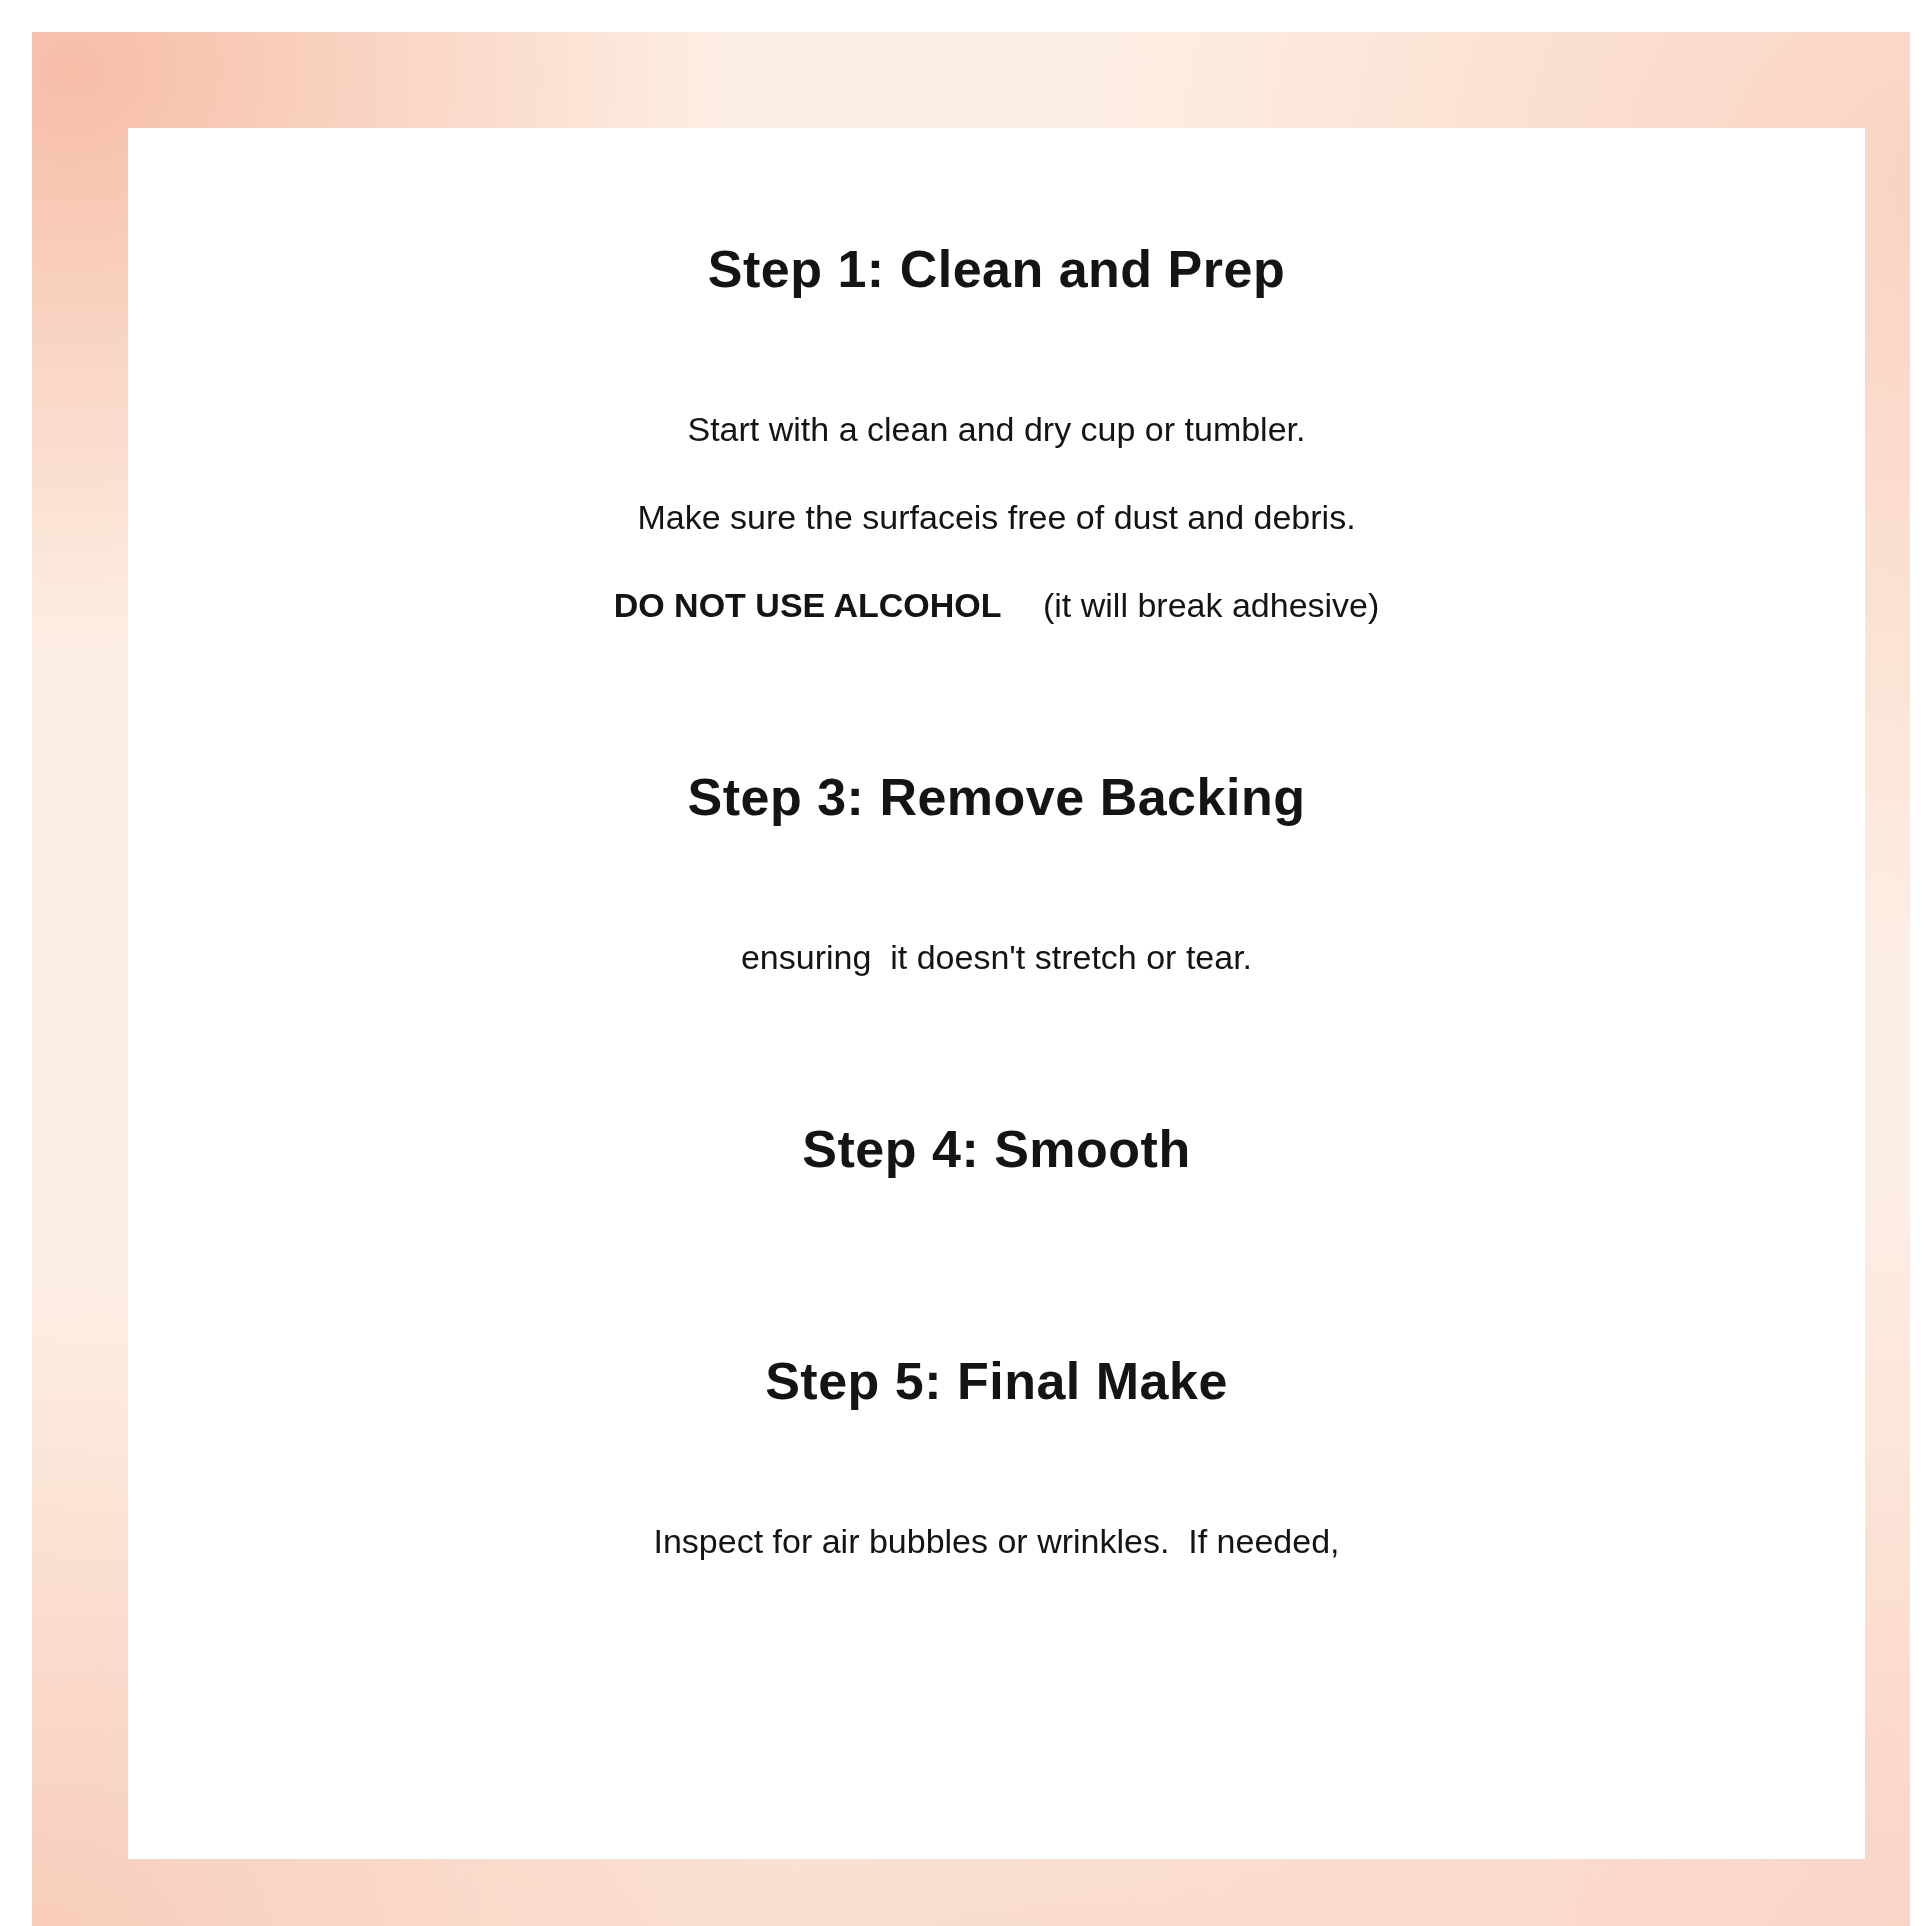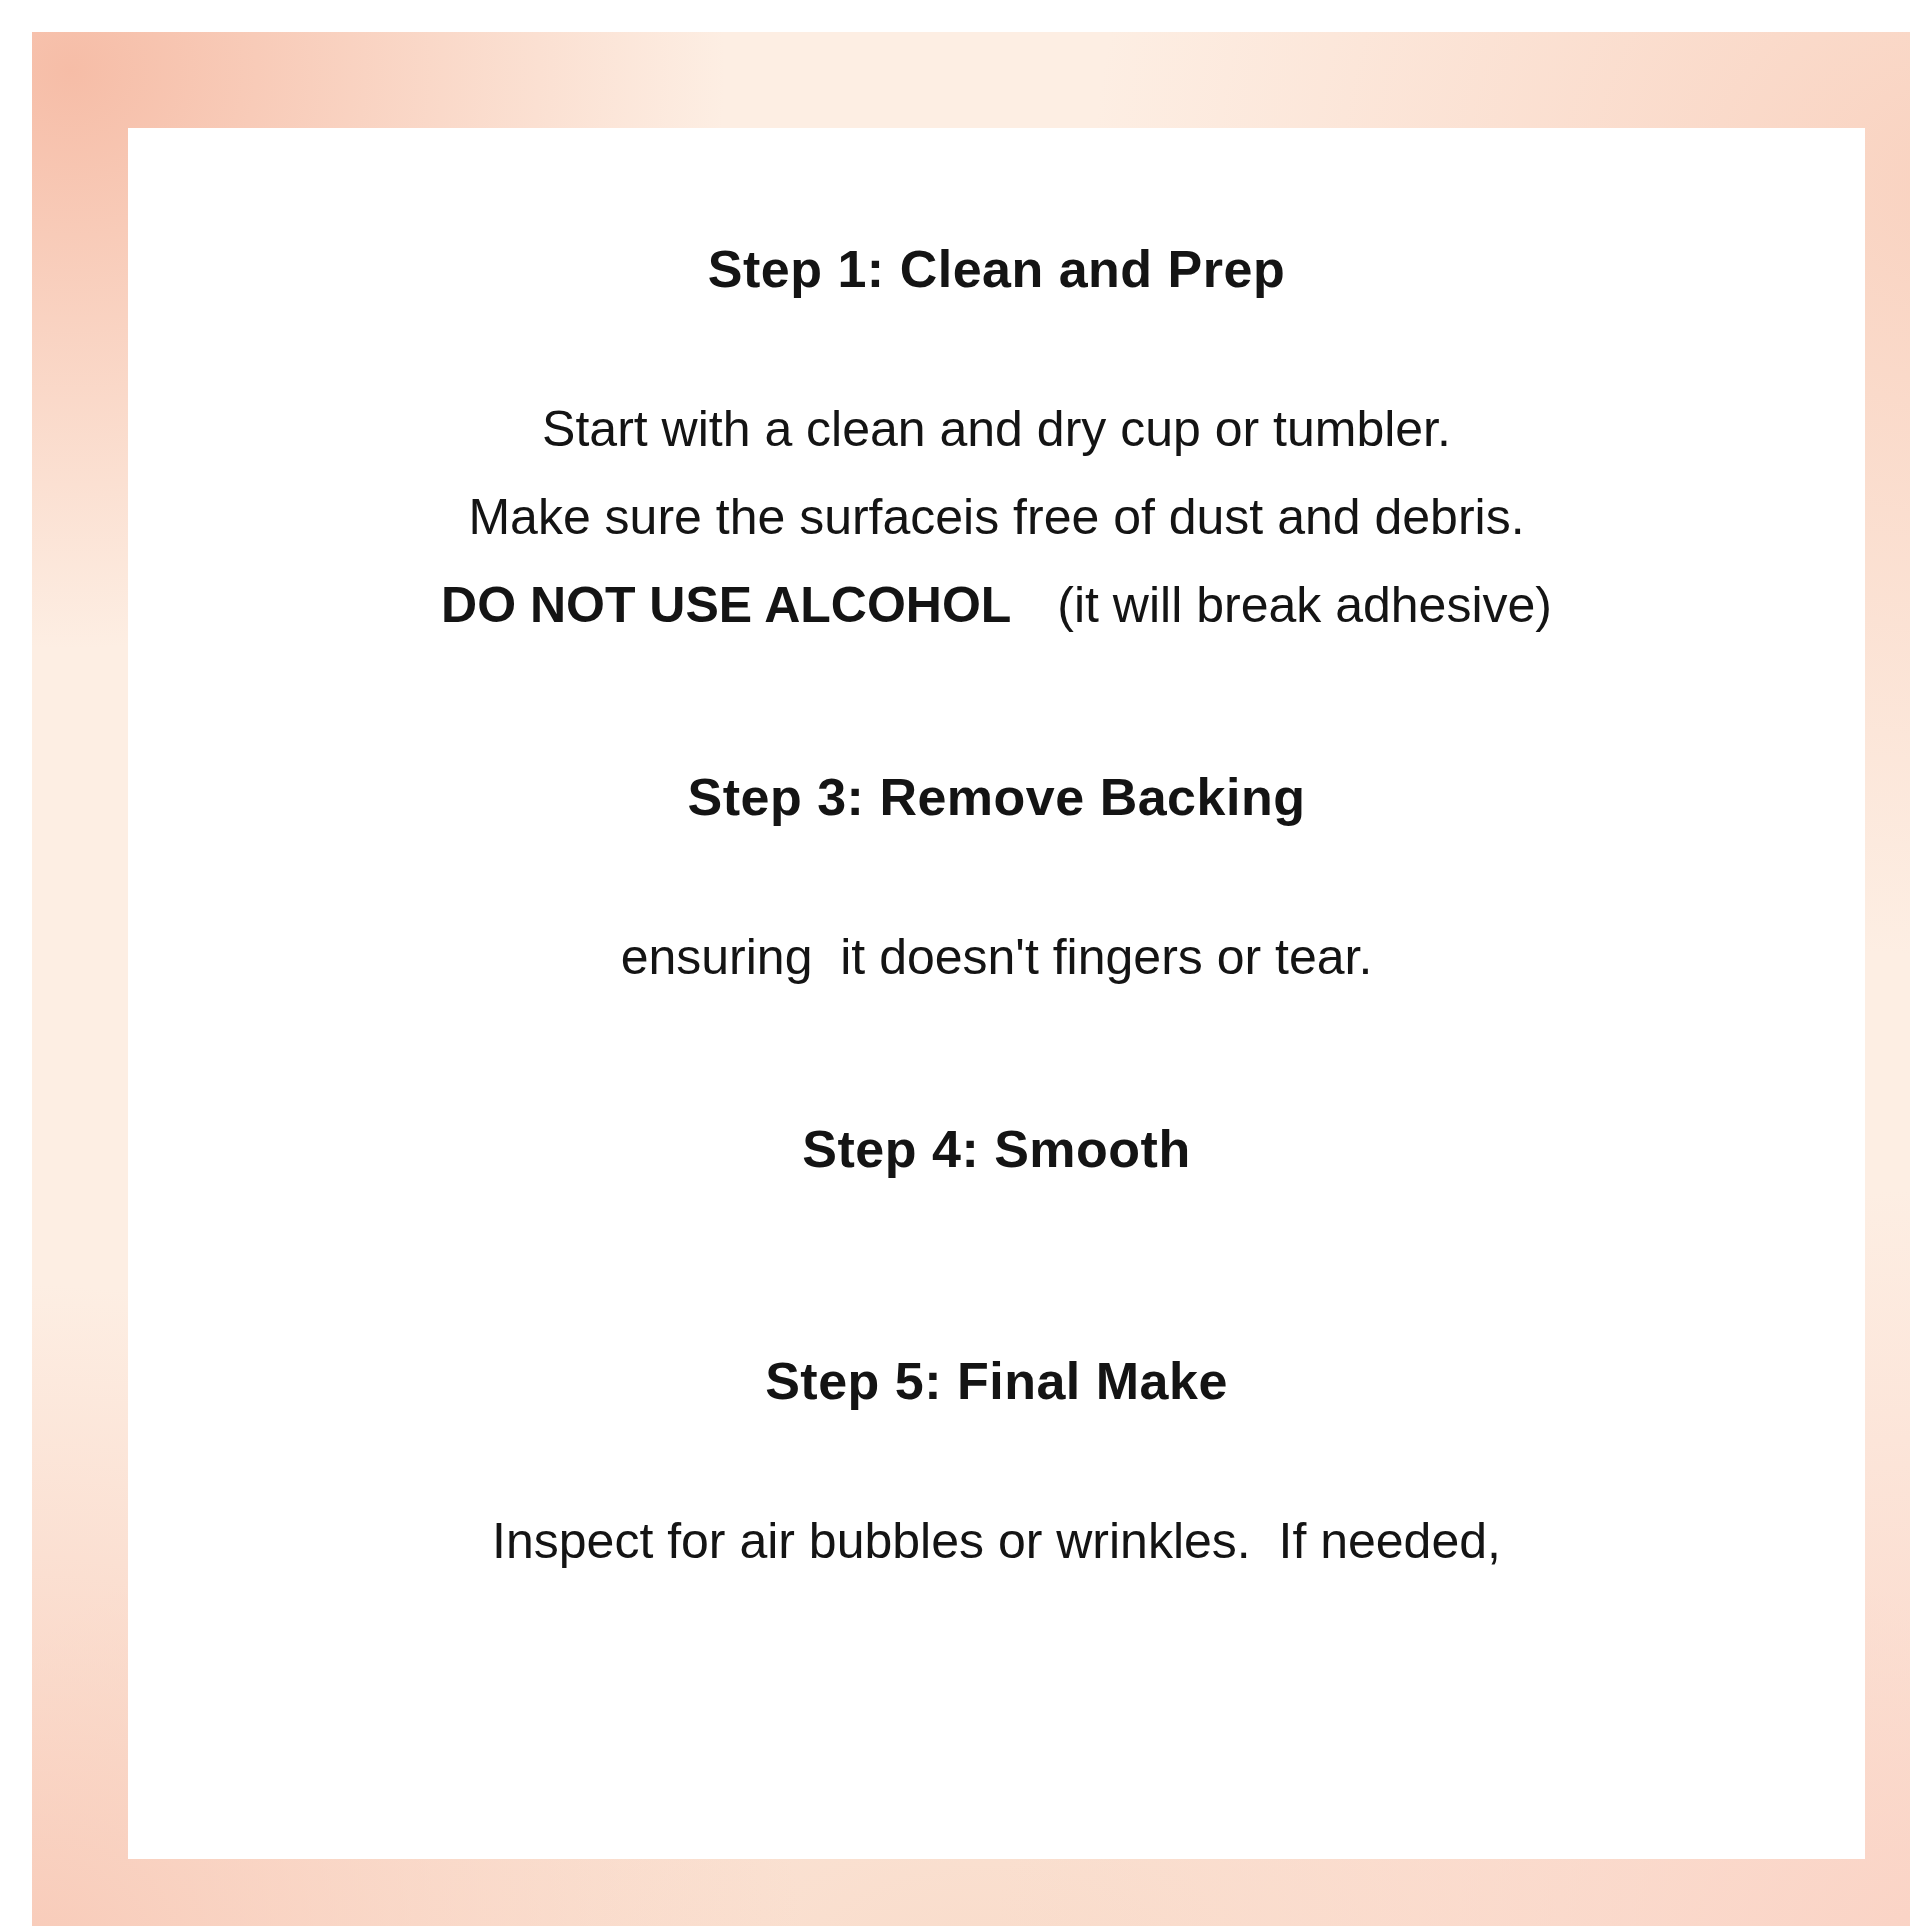--- a/index.html
+++ b/index.html
@@ -37,21 +37,21 @@
   .block:last-child { margin-bottom: 0; }
   .heading {
     font-size: 52px;
     line-height: 56px;
     font-weight: 700;
     letter-spacing: 0.5px;
     margin-bottom: 56px;
     white-space: pre-wrap;
   }
   .line {
-    font-size: 50px;
+    font-size: 34px;
     line-height: 56px;
     font-weight: 400;
     white-space: pre-wrap;
   }
   .line .bold { font-weight: 700; }
   .disclaimer .line {
     font-size: 51px;
     font-weight: 700;
   }
 </style>
@@ -68,21 +68,21 @@
           <div class="line">Start with a clean and dry cup or tumbler.</div>
           <div class="line">Make sure the surfaceis free of dust and debris.</div>
           <div class="line"><span class="bold">DO NOT USE ALCOHOL</span><span> (it will break adhesive)</span></div>
         </div>
       </section>
 
 
       <section class="block">
         <h2 class="heading">Step 3: Remove Backing</h2>
         <div class="lines">
-          <div class="line">ensuring  it doesn't fingers or tear.</div>
+          <div class="line">ensuring  it doesn't stretch or tear.</div>
         </div>
       </section>
 
       <section class="block">
         <h2 class="heading">Step 4: Smooth</h2>
       </section>
 
       <section class="block">
         <h2 class="heading">Step 5: Final Make</h2>
         <div class="lines">

